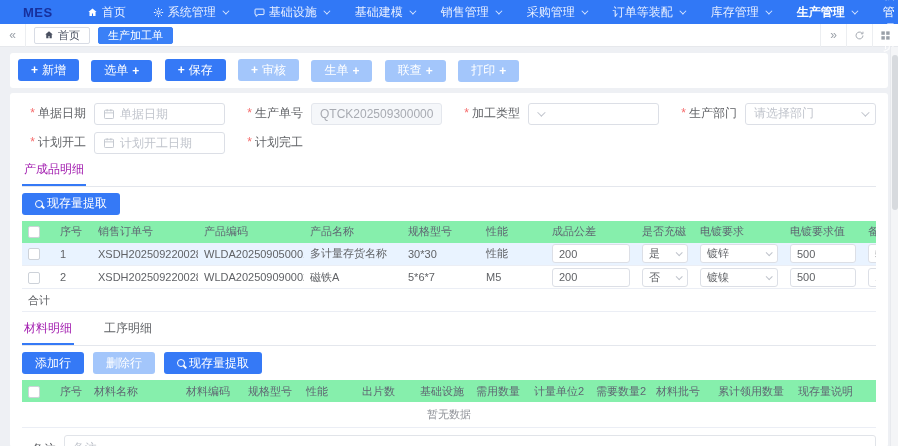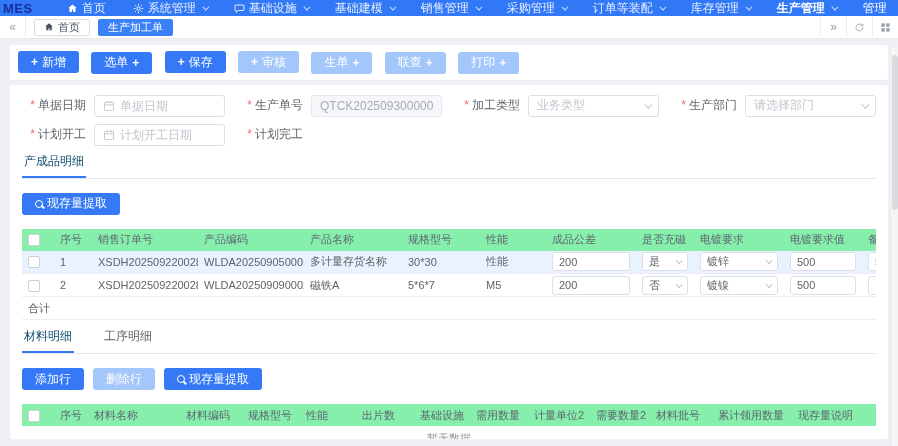--- a/index.html
+++ b/index.html
@@ -1,20 +1,20 @@
 <!DOCTYPE html>
 <html><head>
 <meta charset="utf-8">
 <style>
   * { margin:0; padding:0; box-sizing:border-box; }
   html,body { width:898px; height:446px; overflow:hidden; background:#eef0f4;
     font-family:"Liberation Sans","DejaVu Sans",sans-serif; font-size:12px; color:#606266; }
 
   
-  .navbar { height:16px; background:#3178f6; display:flex; align-items:center; padding:0 3px; color:#fff; }
+  .navbar { height:24px; background:#3178f6; display:flex; align-items:center; padding:0 23px; color:#fff; }
   .brand { font-weight:bold; font-size:13px; color:#17309c; margin-right:34px; letter-spacing:.5px; }
   .nav-item { display:flex; align-items:center; gap:4px; margin-right:27px; font-size:12px; color:#e8efff; cursor:pointer; white-space:nowrap; }
   .nav-item.active { color:#fff; font-weight:bold; }
   .nav-ico { display:inline-flex; width:11px; height:11px; }
   .nav-ico svg { width:11px; height:11px; }
   .caret { width:5px; height:5px; border:solid #dbe7ff; border-width:0 1px 1px 0; transform:rotate(45deg) translateY(-2px); margin-left:2px; }
   .nav-user { margin-left:auto; color:#fff; font-size:12px; }
 
   
   .tabbar { height:23px; background:#fff; display:flex; align-items:center; border-bottom:1px solid #e6e8ec; }
@@ -48,23 +48,23 @@
   .ctrl input::placeholder { color:#c0c4cc; }
   .ctrl.readonly { background:#f5f7fa; border-color:#e4e7ed; }
   .ctrl.readonly input { color:#a8abb2; }
   .ctrl .ph { color:#c0c4cc; font-size:12px; flex:1; white-space:nowrap; overflow:hidden; }
   .ctrl .sel-caret { width:6px; height:6px; border:solid #c0c4cc; border-width:0 1px 1px 0; transform:rotate(45deg) translateY(-2px); flex:none; }
   .ico-grey svg { width:12px; height:12px; display:block; }
 
   
   .section-bar { border-bottom:1px solid #e4e7ed; margin-top:4px; display:flex; gap:28px; }
   .section-tab { display:inline-block; padding:3px 2px 6px 2px; font-size:12px; color:#606266; cursor:pointer; }
-  .section-tab.active { color:#0c4a6e; border-bottom:2px solid #3579f6; }
-
-  .row-btns { margin:14px 0; display:flex; }
+  .section-tab.active { color:#a21caf; border-bottom:2px solid #3579f6; }
+
+  .row-btns { margin:6px 0; display:flex; }
 
   
   .tbl-wrap { overflow:hidden; }
   table { border-collapse:collapse; table-layout:fixed; font-size:11px; }
   th { background:#86efac; color:#5f6672; font-weight:normal; text-align:left; height:22px; padding:0 6px; white-space:nowrap; overflow:hidden; }
   td { height:23px; padding:0 6px; border-bottom:1px solid #ebeef5; color:#606266; white-space:nowrap; overflow:hidden; }
   tr.hl td { background:#e9f3ff; }
   tr.total td { border-bottom:1px solid #ebeef5; color:#606266;margin-top:40px; }
   .checkbox { width:12px; height:12px; border:1px solid #cdd2d9; border-radius:2px; background:#fff; display:inline-block; vertical-align:middle; cursor:pointer; }
   .mini-input { width:100%; height:19px; border:1px solid #dcdfe6; border-radius:3px; padding:0 6px; font-size:11px; color:#606266; font-family:inherit; background:#fff; }
@@ -234,21 +234,20 @@
     </div>
     <div class="field">
       <span class="field-label req">生产单号</span>
       <div class="ctrl readonly">
         <input readonly="" value="QTCK2025093000002" style="">
       </div>
     </div>
     <div class="field">
       <span class="field-label req">加工类型</span>
       <div class="ctrl">
-        <span class="ph">业务类型</span>
         <i class="sel-caret"></i>
       </div>
     </div>
     <div class="field">
       <span class="field-label req">生产部门</span>
       <div class="ctrl">
         <span class="ph">请选择部门</span>
         <i class="sel-caret"></i>
       </div>
     </div>

